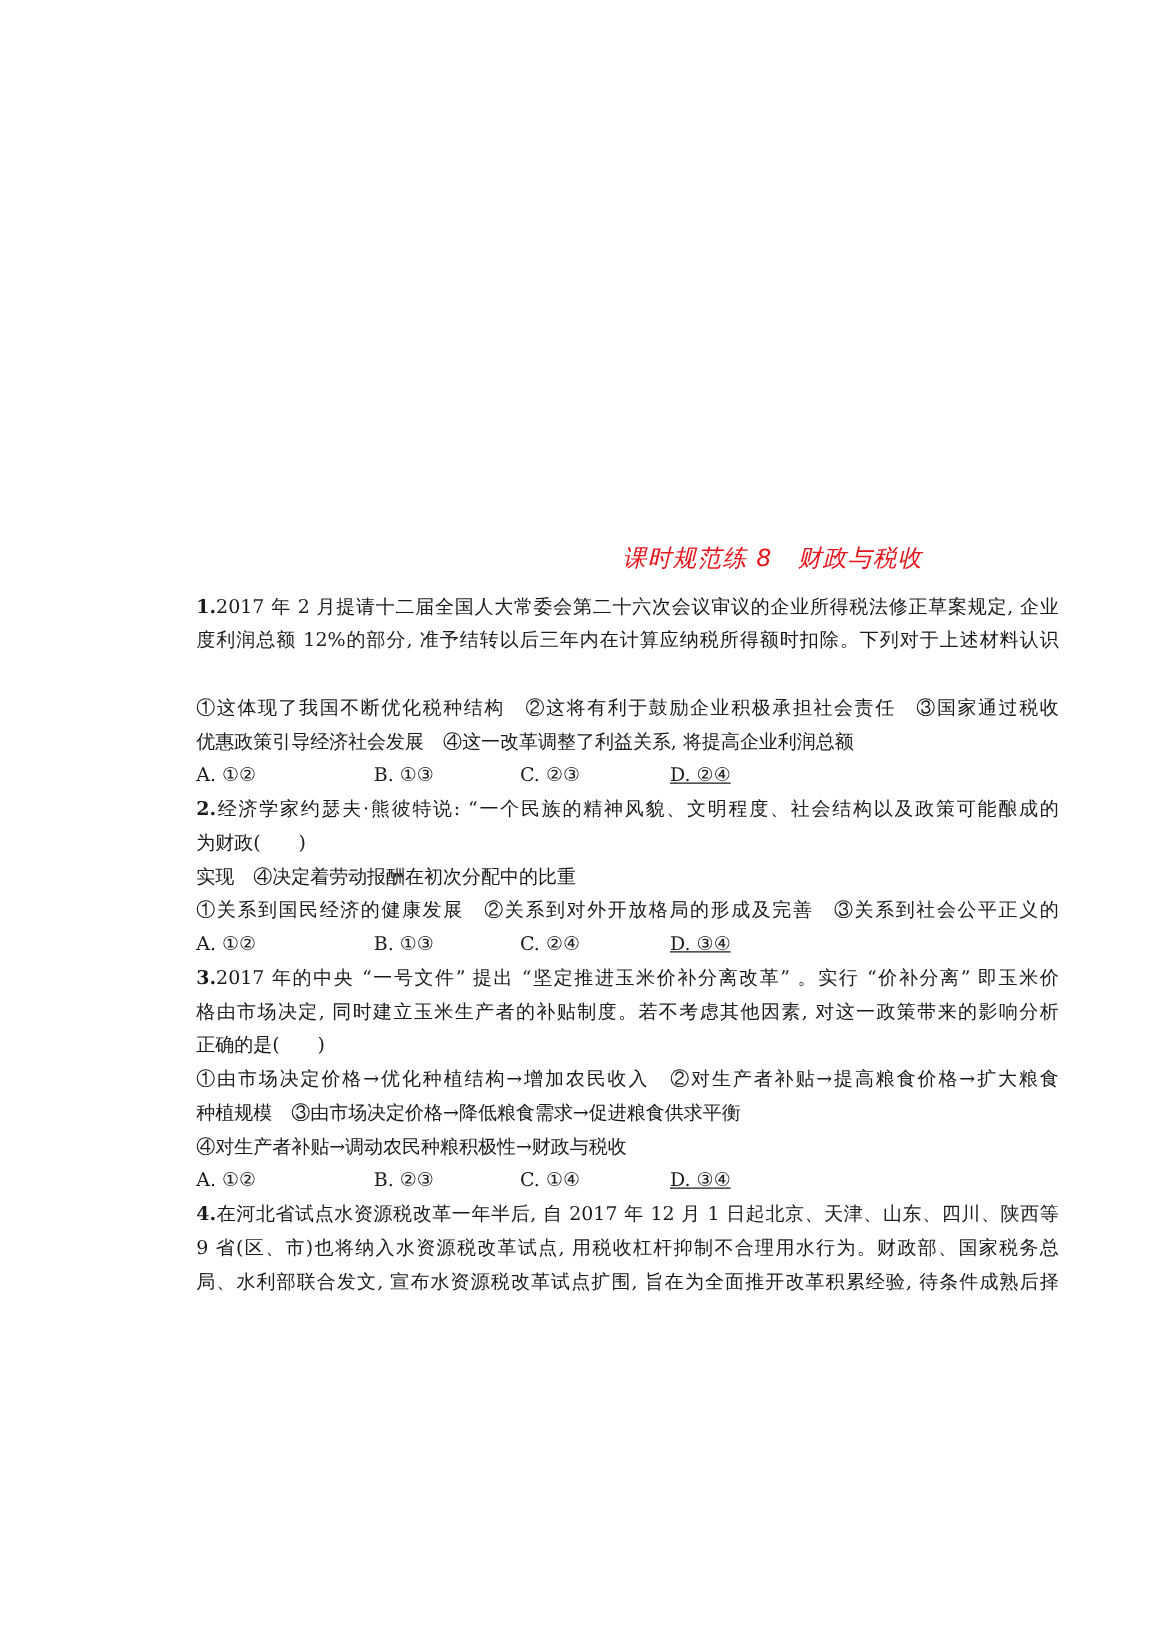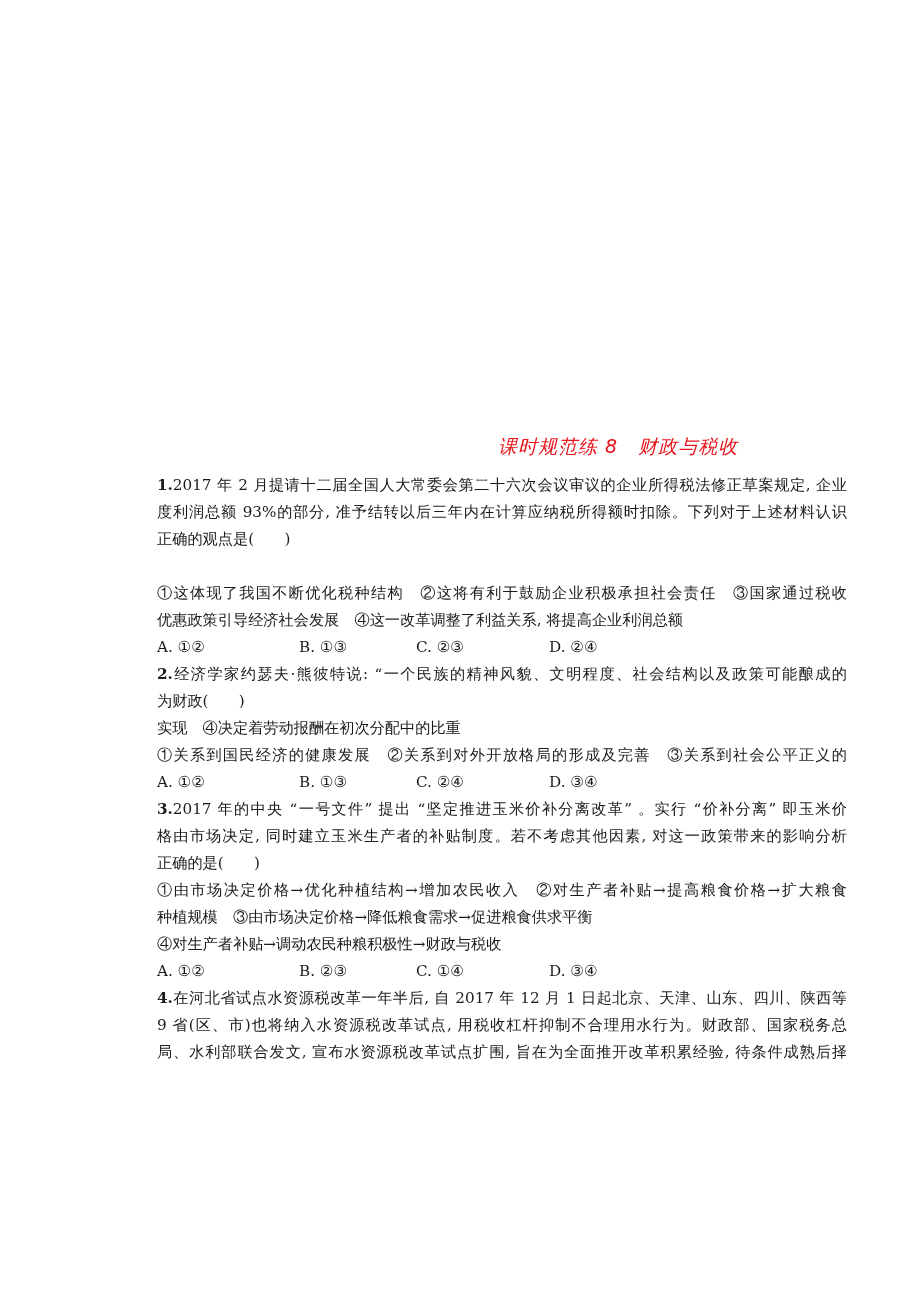--- a/index.html
+++ b/index.html
@@ -8,34 +8,33 @@
   .page { position: absolute; left: 0; top: 0; width: 920px; height: 1302px; }
   .title { position: absolute; left: 498px; top: 434px; font-family: "DejaVu Sans", "Liberation Sans", sans-serif;
            font-size: 19px; color: #e8141b; letter-spacing: 1px; white-space: pre; font-style: italic; }
   .content { position: absolute; left: 113px; top: 472px; width: 690px; margin-left: 44px; }
   .line { height: 27px; line-height: 27px; font-size: 15.2px; white-space: nowrap; overflow: visible; }
   .line.justify { text-align: justify; text-align-last: justify; }
   .gap { height: 27px; }
   .qnum { font-weight: bold; }
   .options { height: 27px; line-height: 27px; font-size: 15.2px; position: relative; }
   .options span { position: absolute; top: 0; white-space: nowrap; }
-  .opt-a { left: 0; text-align: center; } .opt-b { left: 142px; } .opt-c { left: 259px; } .opt-d { left: 392px; }
+  .opt-a { left: 0; text-align: center; } .opt-b { left: 142px; } .opt-c { left: 259px; } .opt-d { left: 379px; text-decoration: underline; }
 </style>
 </head>
 <body>
 
 <div class="page">
   <div class="title">课时规范练 8　财政与税收</div>
 
   <div class="content">
 
     <div>
       <div class="line justify"><span class="qnum">1.</span><span>2017 年 2 月提请十二届全国人大常委会第二十六次会议审议的企业所得税法修正草案规定, 企业</span></div>
-      <div class="line justify">度利润总额 93%的部分, 准予结转以后三年内在计算应纳税所得额时扣除。下列对于上述材料认识</div>
-      <div class="line">正确的观点是(　　)</div>
+      <div class="line justify">度利润总额 12%的部分, 准予结转以后三年内在计算应纳税所得额时扣除。下列对于上述材料认识</div>
       <div class="gap"></div>
       <div class="line justify">①这体现了我国不断优化税种结构　②这将有利于鼓励企业积极承担社会责任　③国家通过税收</div>
       <div class="line">优惠政策引导经济社会发展　④这一改革调整了利益关系, 将提高企业利润总额</div>
       <div class="options">
         <span class="opt-a">A. ①②</span>
         <span class="opt-b">B. ①③</span>
         <span class="opt-c">C. ②③</span>
         <span class="opt-d">D. ②④</span>
       </div>
     </div>

